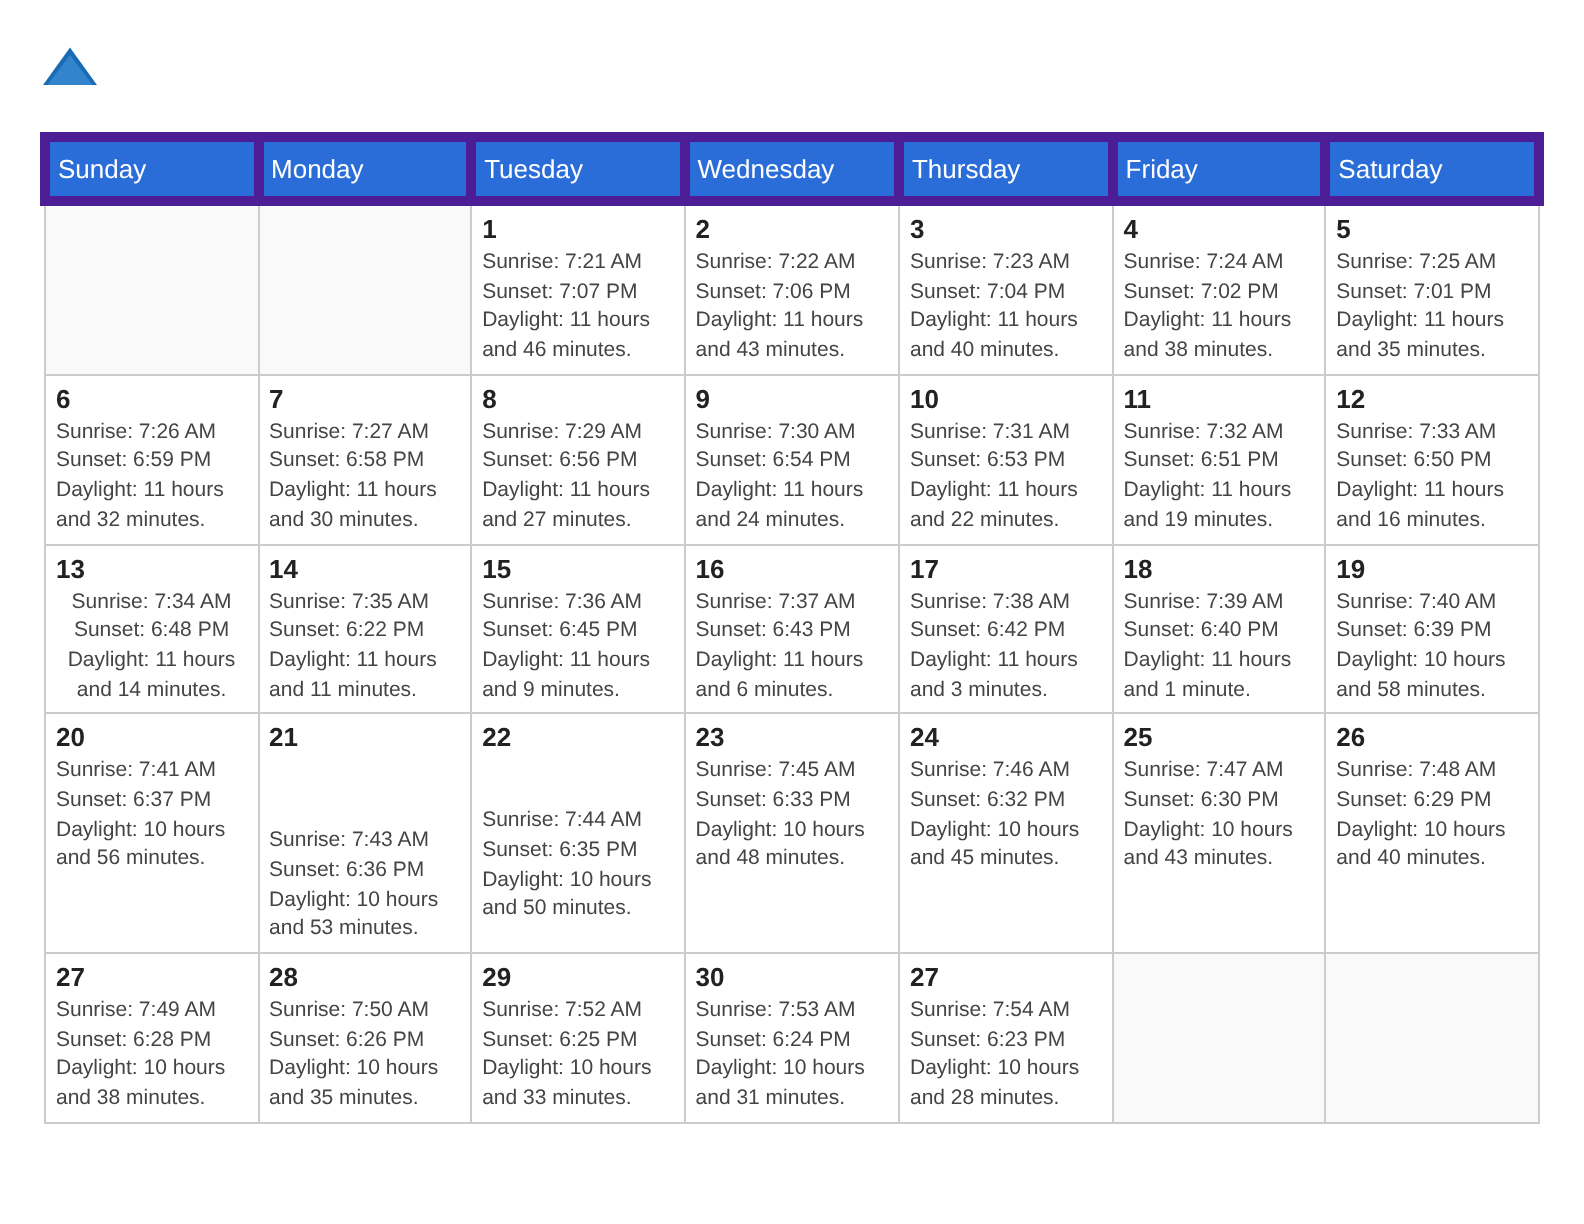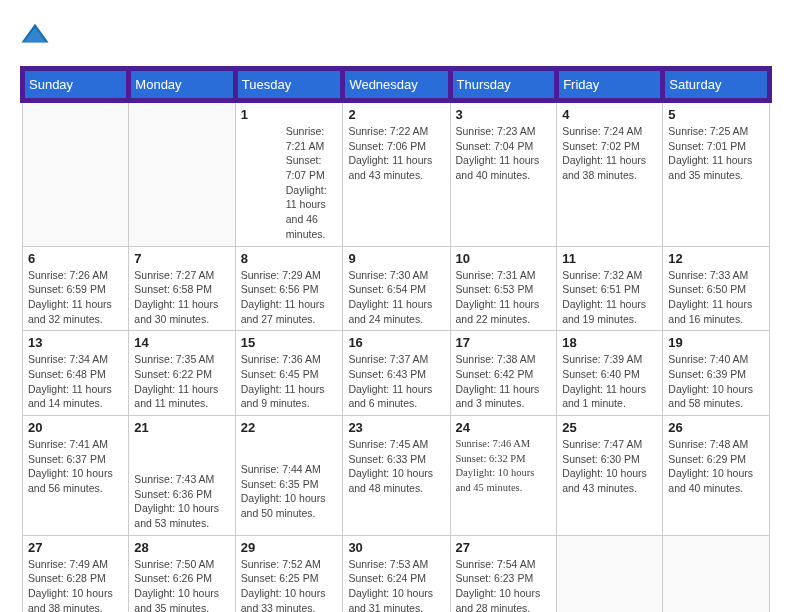--- a/index.html
+++ b/index.html
@@ -121,21 +121,21 @@
         <th>Friday</th>
         <th>Saturday</th>
       </tr>
   </thead>
   <tbody id="calendar-body">
   <tr>
         <td class="empty"></td>
         <td class="empty"></td>
         <td>
           <span class="day-num">1</span>
-          <div class="day-info" style="white-space: pre-line; margin-left: 45px;">Sunrise: 7:21 AM
+          <div class="day-info" style="white-space: pre-line;">Sunrise: 7:21 AM
 Sunset: 7:07 PM
 Daylight: 11 hours and 46 minutes.</div>
         </td>
         <td>
           <span class="day-num">2</span>
           <div class="day-info" style="white-space: pre-line;">Sunrise: 7:22 AM
 Sunset: 7:06 PM
 Daylight: 11 hours and 43 minutes.</div>
         </td>
         <td>
@@ -197,21 +197,21 @@
         <td>
           <span class="day-num">12</span>
           <div class="day-info" style="white-space: pre-line;">Sunrise: 7:33 AM
 Sunset: 6:50 PM
 Daylight: 11 hours and 16 minutes.</div>
         </td>
       </tr>
       <tr>
         <td>
           <span class="day-num">13</span>
-          <div class="day-info" style="white-space: pre-line;">Sunrise: 7:34 AM
+          <div class="day-info" style="white-space: pre-line; text-align: center;">Sunrise: 7:34 AM
 Sunset: 6:48 PM
 Daylight: 11 hours and 14 minutes.</div>
         </td>
         <td>
           <span class="day-num">14</span>
           <div class="day-info" style="white-space: pre-line;">Sunrise: 7:35 AM
 Sunset: 6:22 PM
 Daylight: 11 hours and 11 minutes.</div>
         </td>
         <td>
@@ -265,21 +265,21 @@
 Daylight: 10 hours and 50 minutes.</div>
         </td>
         <td>
           <span class="day-num">23</span>
           <div class="day-info" style="white-space: pre-line;">Sunrise: 7:45 AM
 Sunset: 6:33 PM
 Daylight: 10 hours and 48 minutes.</div>
         </td>
         <td>
           <span class="day-num">24</span>
-          <div class="day-info" style="white-space: pre-line; font-family: Liberation Serif, serif;">Sunrise: 7:46 AM
+          <div class="day-info" style="white-space: pre-line;">Sunrise: 7:46 AM
 Sunset: 6:32 PM
 Daylight: 10 hours and 45 minutes.</div>
         </td>
         <td>
           <span class="day-num">25</span>
           <div class="day-info" style="white-space: pre-line;">Sunrise: 7:47 AM
 Sunset: 6:30 PM
 Daylight: 10 hours and 43 minutes.</div>
         </td>
         <td>

